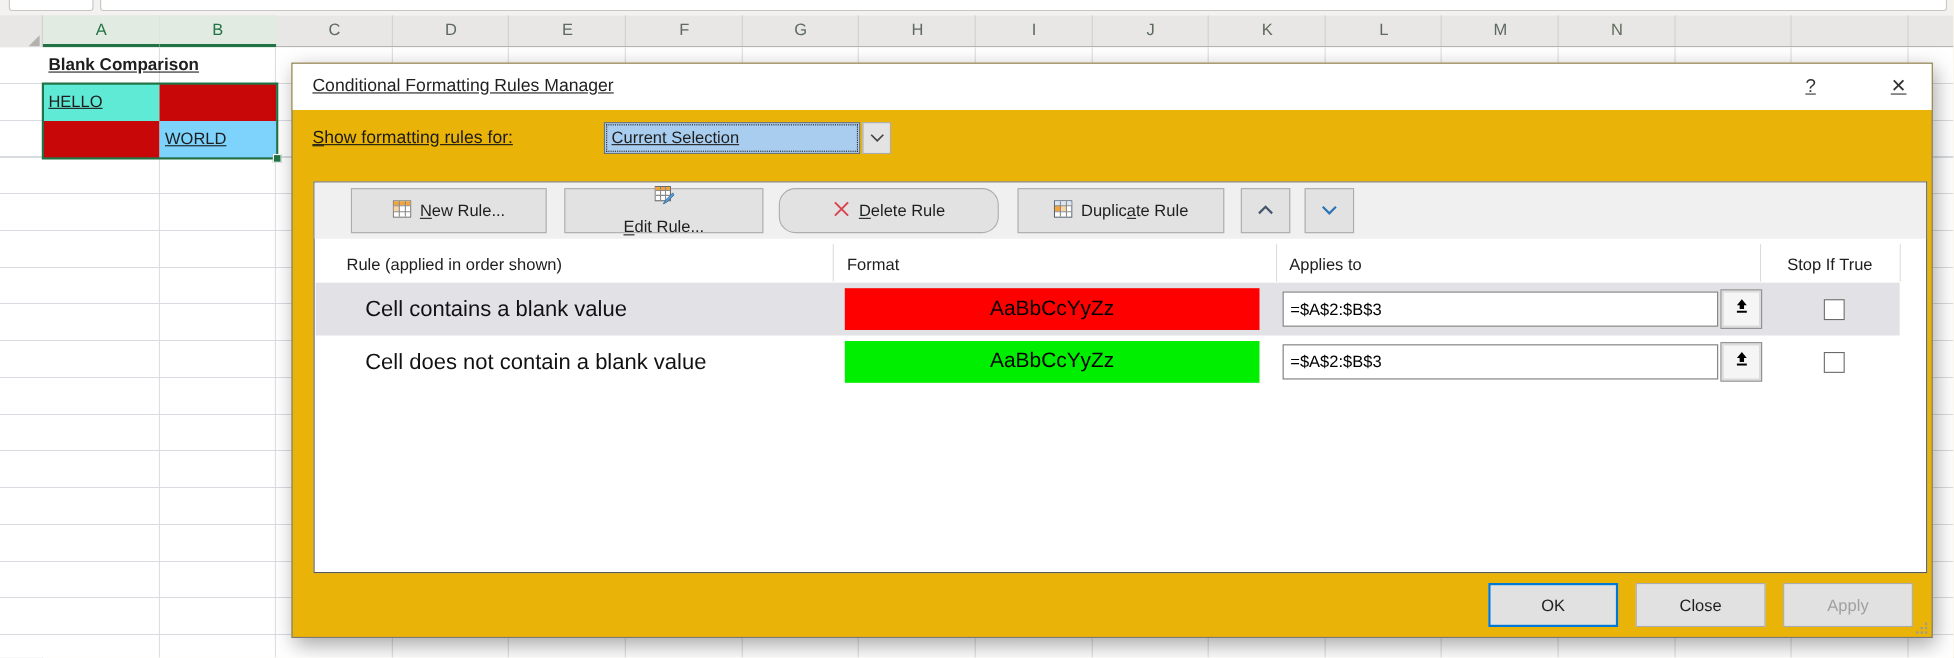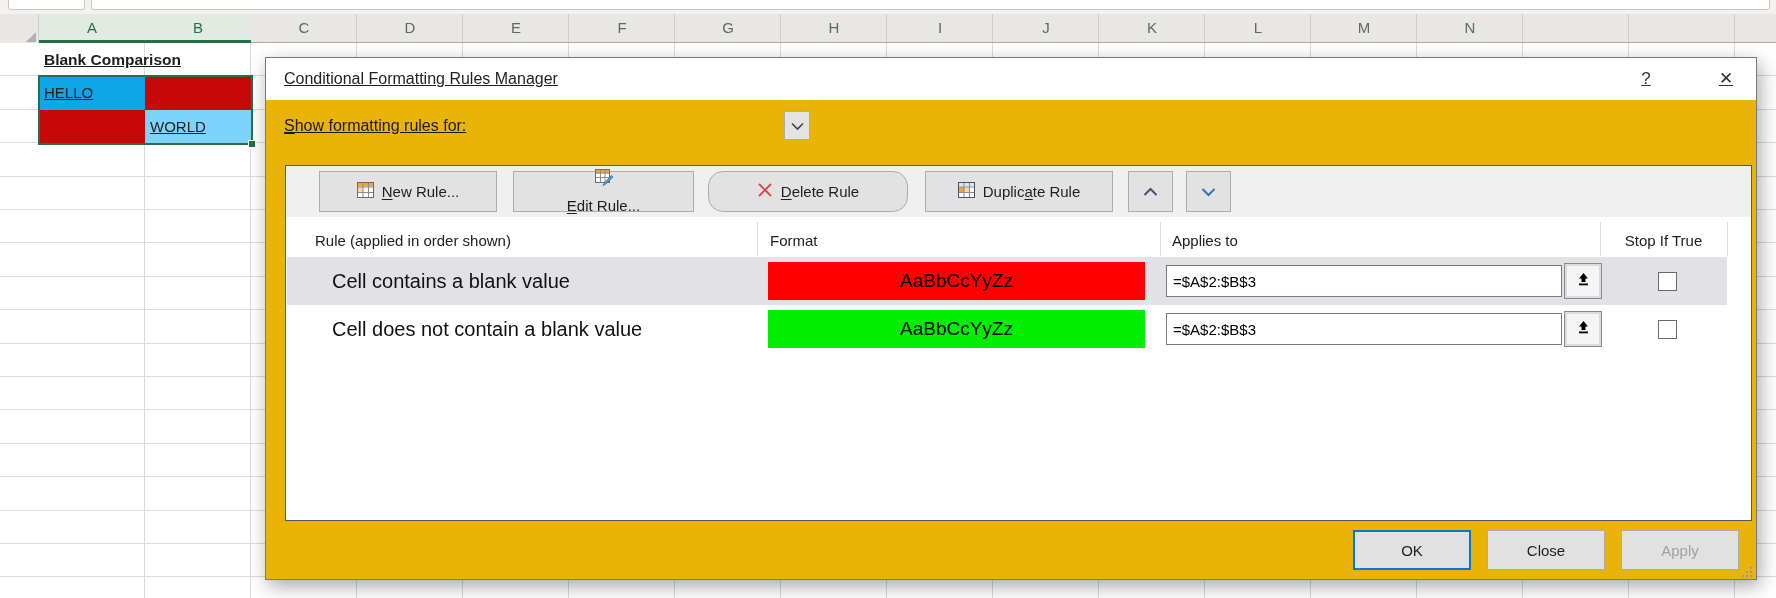--- a/index.html
+++ b/index.html
@@ -112,38 +112,39 @@
       <div class="rowhdr" style="top: 410.4px; height: 33.4px; line-height: 33.4px;">12</div>
       <div class="rowhdr" style="top: 443.8px; height: 33.4px; line-height: 33.4px;">13</div>
       <div class="rowhdr" style="top: 477.2px; height: 33.4px; line-height: 33.4px;">14</div>
       <div class="rowhdr" style="top: 510.6px; height: 33.4px; line-height: 33.4px;">15</div>
       <div class="rowhdr" style="top: 544px; height: 33.4px; line-height: 33.4px;">16</div>
     </div>
 
   <div class="abs grid"></div>
 
   <div class="abs cell b" style="left:39px;top:43px;width:220px;height:33px;">Blank Comparison</div>
-  <div class="abs cell" style="left: 39px; top: 76px; width: 106px; height: 34px; background: #0ea5e9;">HELLO</div>
+  <div class="abs cell" style="left: 39px; top: 76px; width: 106px; height: 34px; background: #5eead4;">HELLO</div>
   <div class="abs" style="left: 145px; top: 76px; width: 106px; height: 34px; background: rgb(200, 8, 8);"></div>
   <div class="abs" style="left: 39px; top: 110px; width: 106px; height: 34px; background: rgb(200, 8, 8);"></div>
   <div class="abs cell" style="left: 145px; top: 110px; width: 106px; height: 34px; background: #7dd3fc;">WORLD</div>
 
   <div class="abs selbox" style="left:38px;top:75px;width:215px;height:70px;"></div>
   <div class="abs fillhandle" style="left:248px;top:140px;"></div>
 
   <div class="abs dialog">
 
     <div class="abs titlebar">
       <div class="abs title">Conditional Formatting Rules Manager</div>
       <div class="abs titlebtn" style="left:1358px;">?</div>
       <div class="abs titlebtn" style="left:1438px;">✕</div>
     </div>
 
     <div class="abs lbl" style="left:18px;top:53px;height:29px;line-height:29px;"><span></span><span class="mn">S</span><span>how formatting rules for:</span></div>
 
+    <div class="abs combo-val">Current Selection</div>
     <div class="abs combo-btn">
       <span>
         <svg width="13" height="9" viewBox="0 0 13 9">
             <polyline points="1,1.5 6.5,7 12,1.5" fill="none" stroke="#444" stroke-width="1.6"></polyline>
           </svg>
       </span>
     </div>
 
     <div class="abs rules-box">
       <div class="abs tbstrip"></div>

